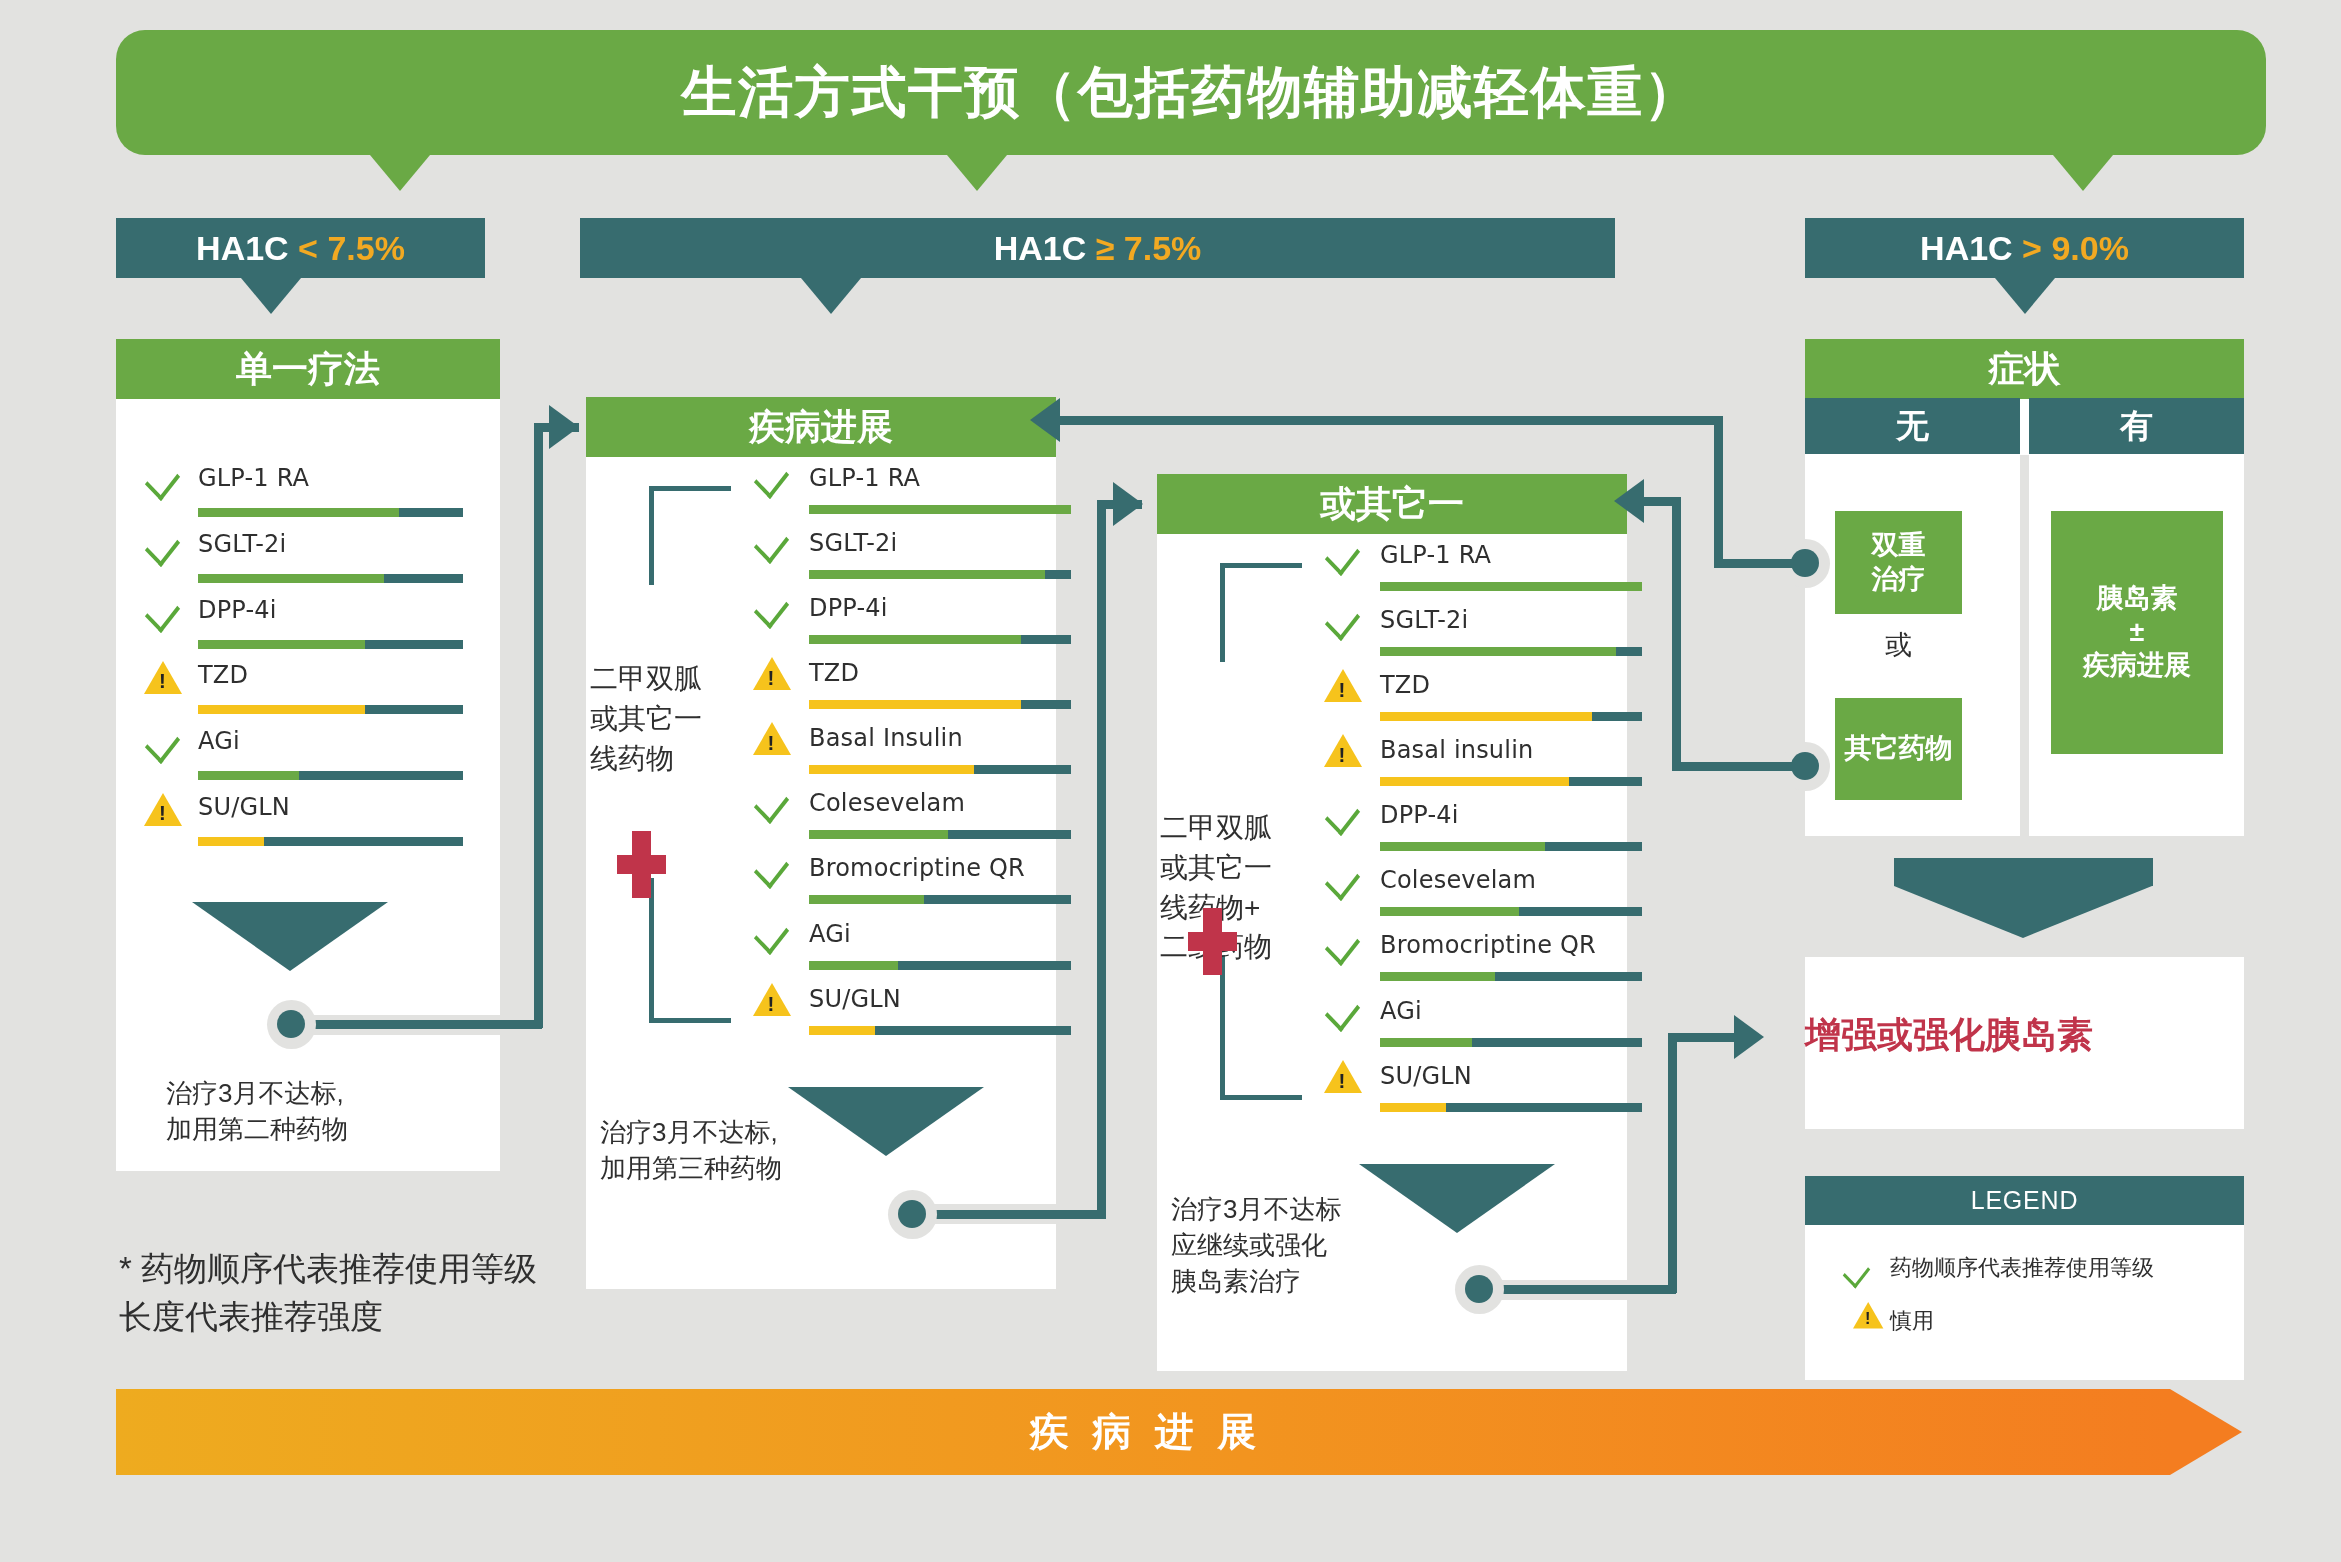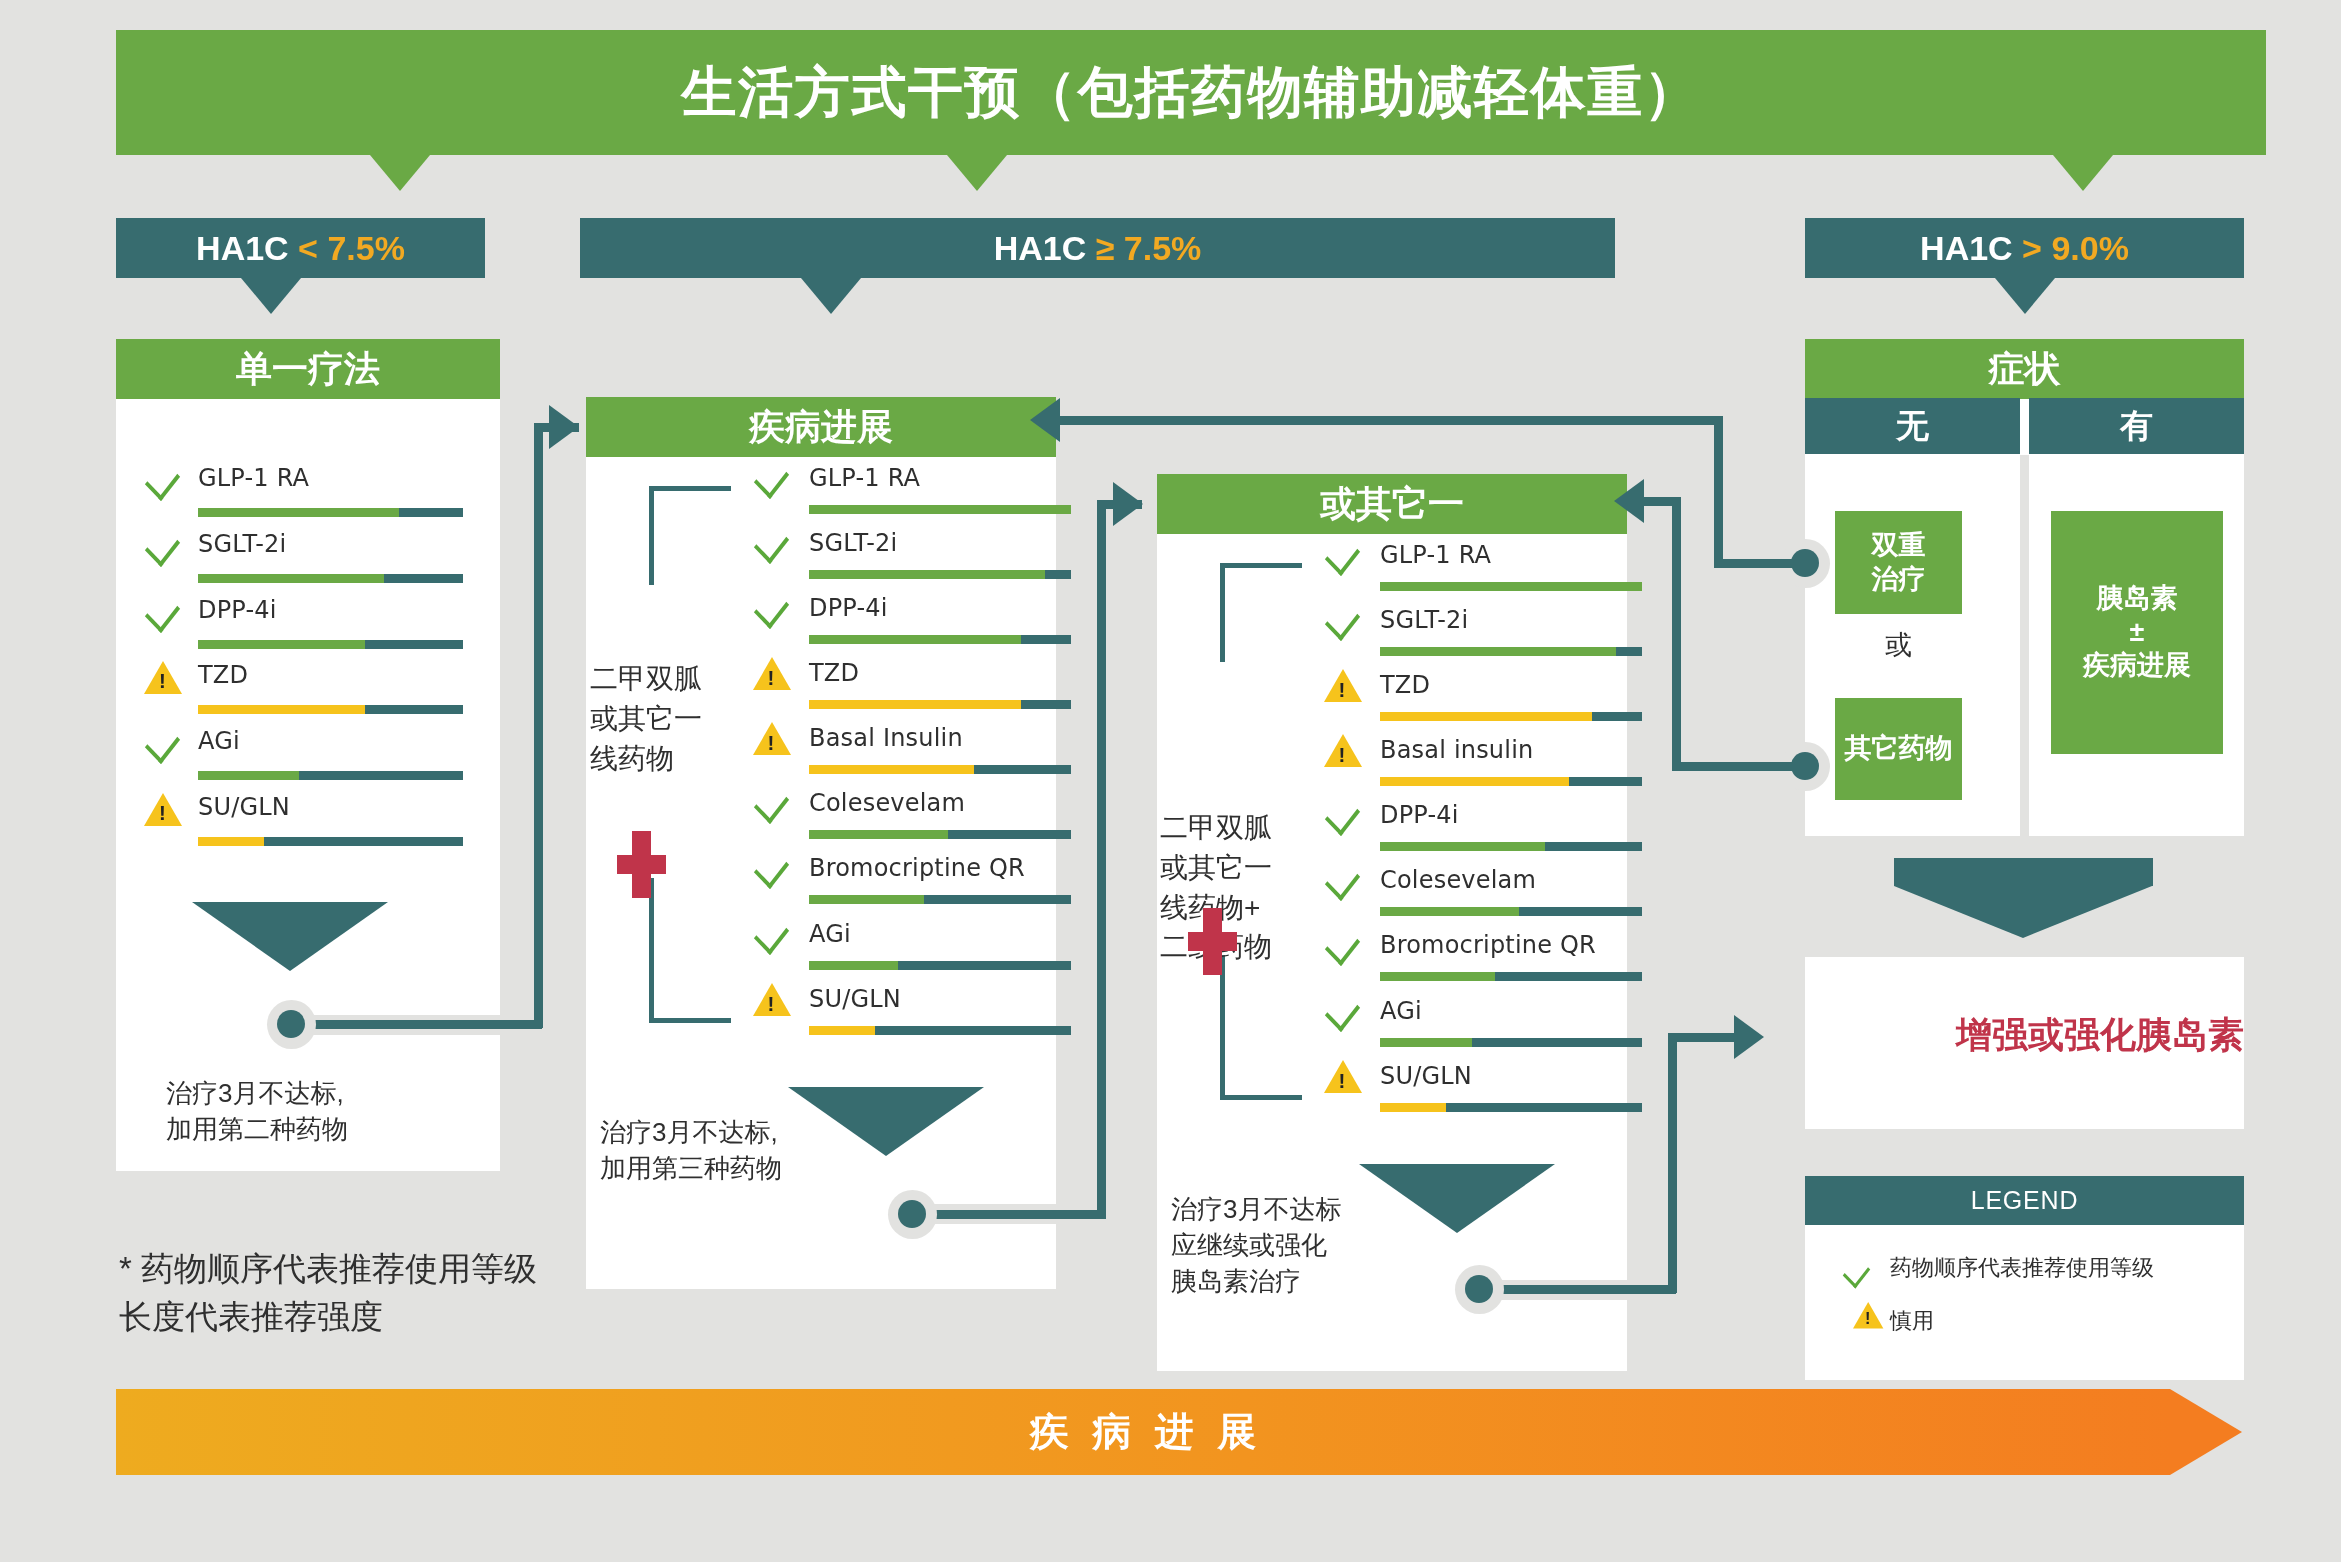--- a/index.html
+++ b/index.html
@@ -9,20 +9,21 @@
     font-family:"Liberation Sans","DejaVu Sans",sans-serif;
     position:relative;overflow:hidden;
     -webkit-font-smoothing:antialiased;
   }
   .abs{position:absolute;}
 
   
   #top-banner{
     left:116px;top:30px;width:2150px;height:125px;
     background:var(--green);
+    border-radius:29px;
   }
   #top-banner .ttl{
     color:#fff;font-size:55px;font-weight:bold;
     text-align:center;line-height:125px;letter-spacing:1.6px;
     white-space:nowrap;
   }
   .notch{
     position:absolute;top:100%;width:0;height:0;
     border-left:30px solid transparent;border-right:30px solid transparent;
   }
@@ -132,21 +133,21 @@
   .sym-sub{background:var(--teal);height:56px;}
   .sym-sub .t{color:#fff;font-size:33px;font-weight:bold;text-align:center;line-height:56px;}
   .gbox{
     background:var(--green);color:#fff;font-size:27px;font-weight:bold;
     text-align:center;line-height:1.25;
     display:flex;align-items:center;justify-content:center;
     white-space:pre-line;
   }
   .orbox{font-size:27px;color:#2f2f2f;text-align:center;}
   .redtext{
-    color:#c0344a;font-size:36px;font-weight:bold;text-align:right;white-space:nowrap;
+    color:#c0344a;font-size:36px;font-weight:bold;text-align:left;white-space:nowrap;
   }
 
   
   .leg-head{background:var(--teal);height:49px;}
   .leg-head .t{color:#fff;font-size:25px;text-align:center;line-height:49px;letter-spacing:0.8px;}
   .leg-row{position:absolute;font-size:22px;color:#2f2f2f;white-space:nowrap;}
 
   
   #prog{
     left:116px;top:1389px;width:2054px;height:86px;

